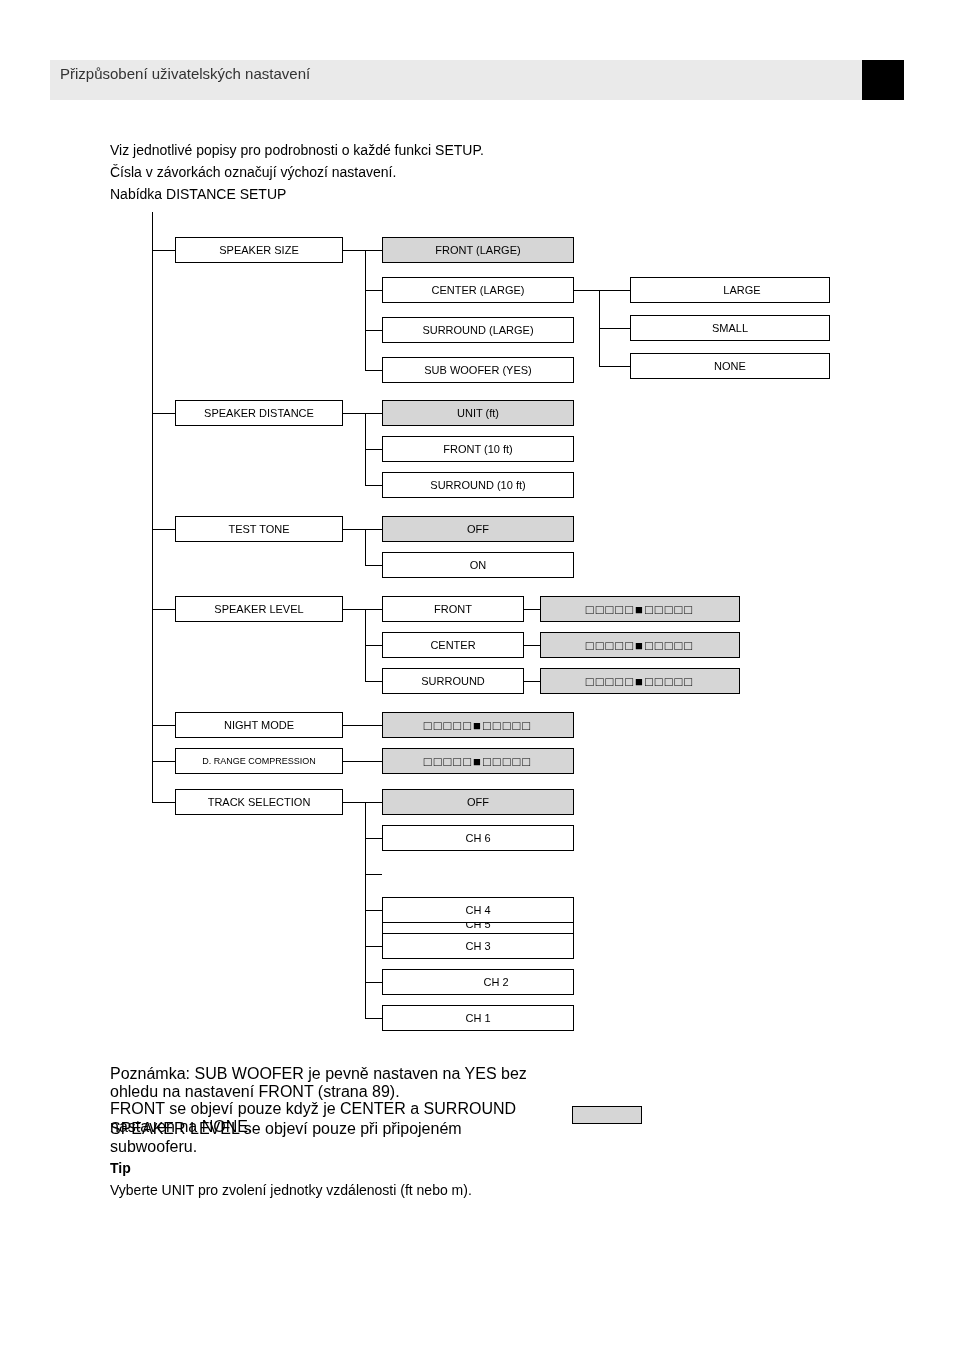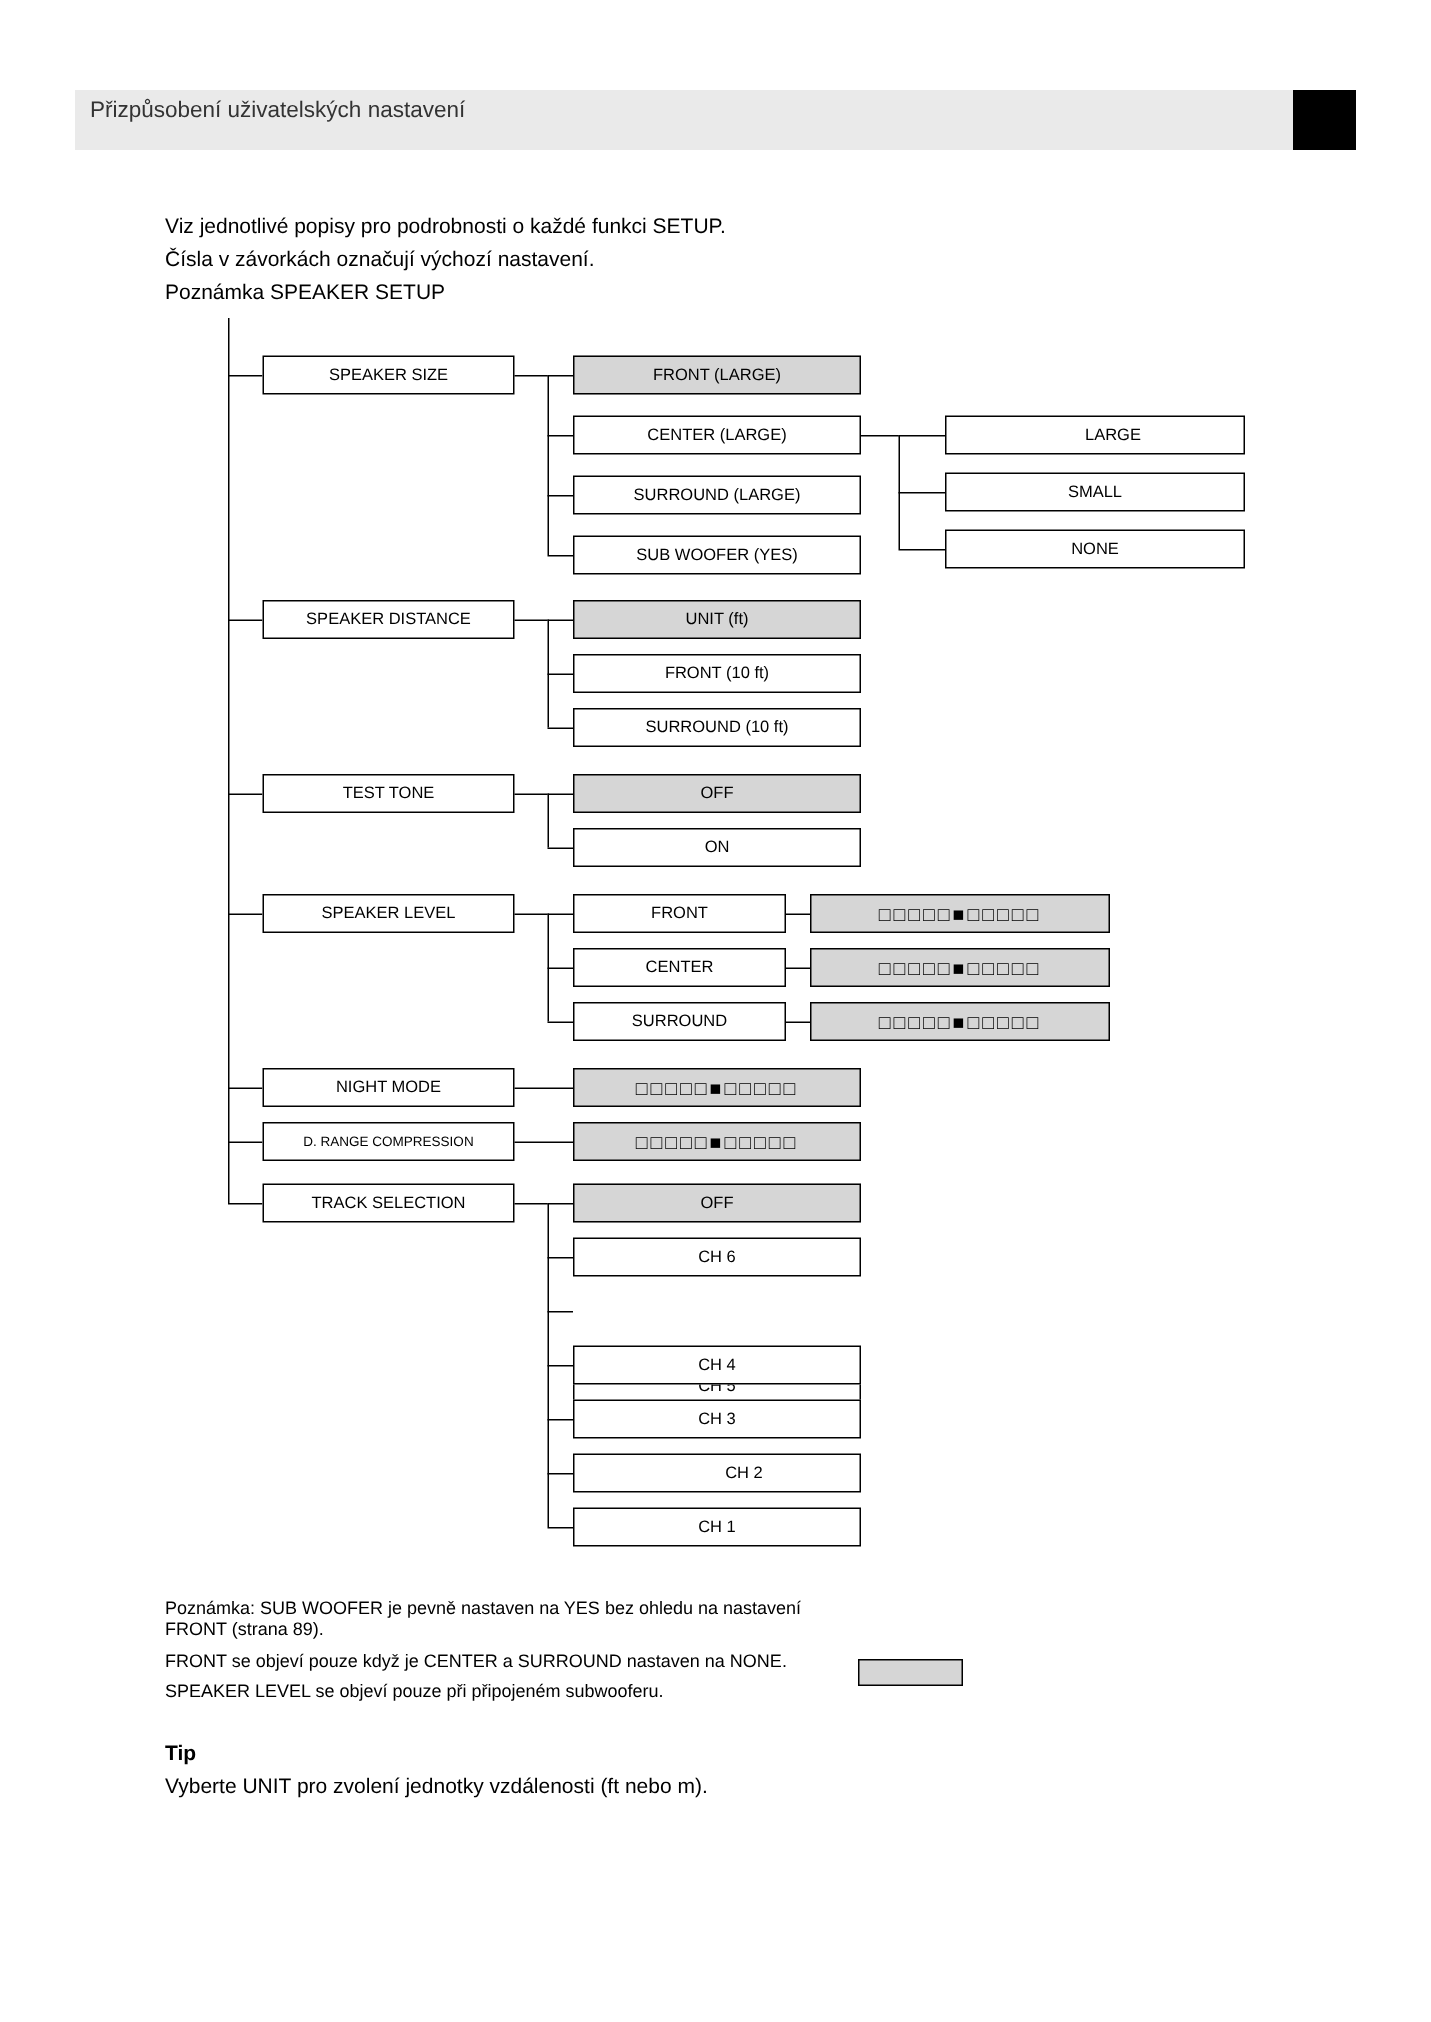--- a/index.html
+++ b/index.html
@@ -43,37 +43,37 @@
   .box.c2 { left: 382px; width: 192px; }
   .box.c2s{ left: 382px; width: 142px; }
   .slider.c2 { left: 382px; width: 192px; }
   .slider.c3 { left: 540px; width: 200px; }
   .box.c3 { left: 630px; width: 200px; }
 
   .legend-box {
     position: absolute; border: 1px solid #000; background: #d6d6d6;
     width: 70px; height: 18px;
   }
-  .foot { position: absolute; font-size: 12px; }
+  .foot { position: absolute; font-size: 16px; }
 
   .tip { position: absolute; left: 110px; font-size: 14px; }
   .tip.bold { font-weight: bold; }
 </style>
 </head>
 <body>
 
 <div class="page">
 
   <div class="header-bar"></div>
   <div class="header-text">Přizpůsobení uživatelských nastavení</div>
   <div class="header-black"></div>
 
   <div class="intro l1">Viz jednotlivé popisy pro podrobnosti o každé funkci SETUP.</div>
   <div class="intro l2">Čísla v závorkách označují výchozí nastavení.</div>
-  <div class="intro l3">Poznámka SPEAKER SETUP</div>
+  <div class="intro l3">Nabídka DISTANCE SETUP</div>
 
   <div class="conn" style="left:152px; top:212px; width:1px; height:590px;"></div>
 
   <div class="conn" style="left:152px; top:250px; width:23px; height:1px;"></div>
   <div class="box c1" style="top:237px;">
       <span>SPEAKER SIZE</span>
     </div>
   <div class="conn" style="left:343px; top:250px; width:22px; height:1px;"></div>
   <div class="conn" style="left:365px; top:250px; width:1px; height:120px;"></div>
 

